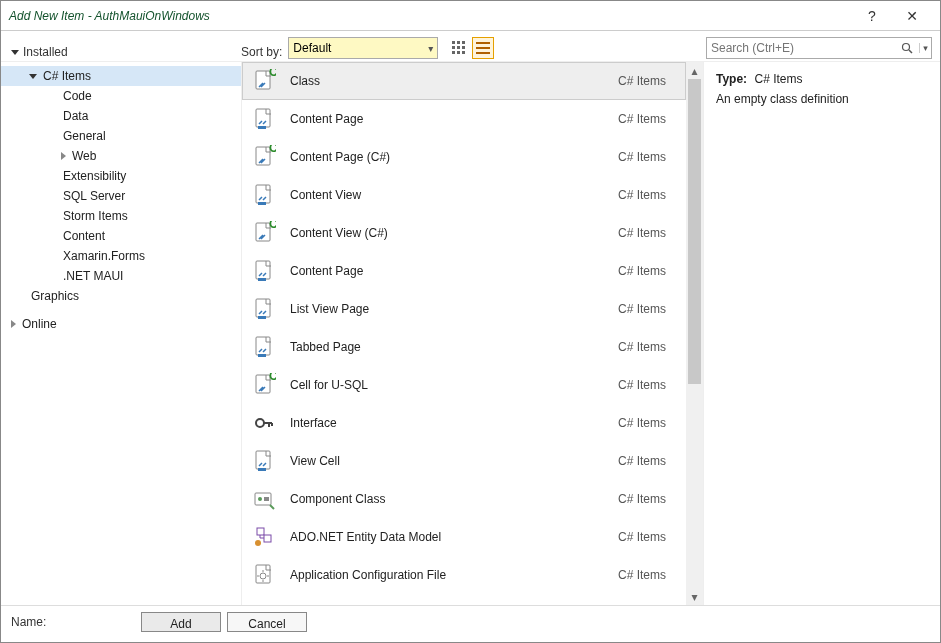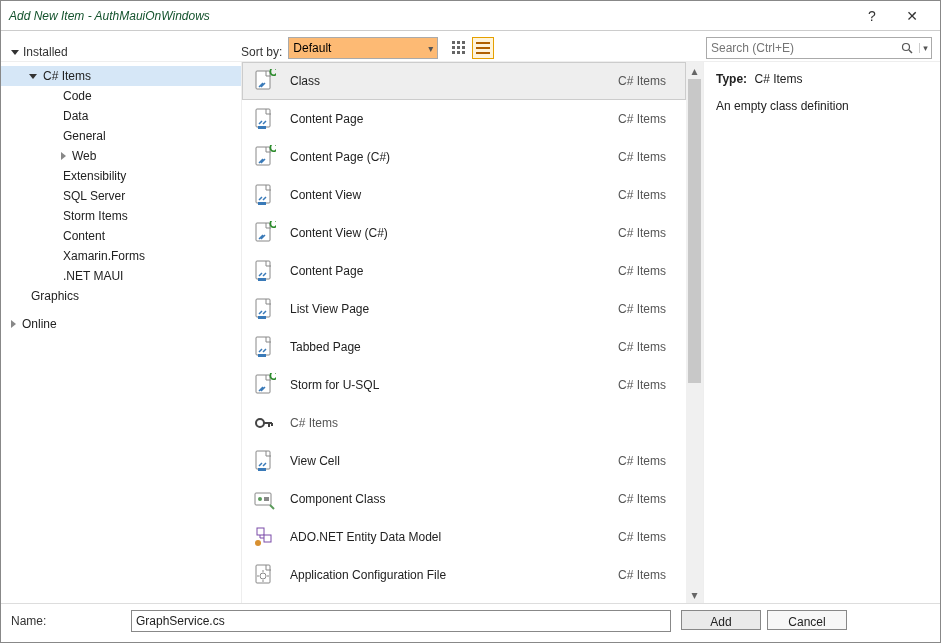--- a/index.html
+++ b/index.html
@@ -6,21 +6,21 @@
   body { width: 941px; height: 643px; background: #fff; border: 1px solid #888; display: flex; flex-direction: column; overflow: hidden; }
   .titlebar { display: flex; align-items: center; height: 30px; padding: 0 8px; border-bottom: 1px solid #ccc; }
   .titlebar .title { flex: 1; color: #14532d; font-style: italic; }
   .titlebar .winbtn { width: 40px; text-align: center; color: #333; font-size: 14px; }
   .toolbar-row { display: flex; align-items: flex-end; height: 30px; padding: 2px 8px 2px 0; }
   .tree-header { width: 240px; display: flex; align-items: center; padding-left: 10px; color: #333; }
   .chev { display: inline-block; width: 0; height: 0; margin-right: 4px; }
   .chev-down { border-left: 4px solid transparent; border-right: 4px solid transparent; border-top: 5px solid #333; }
   .chev-right { border-top: 4px solid transparent; border-bottom: 4px solid transparent; border-left: 5px solid #888; }
   .sortlbl { color: #333; margin-right: 6px; }
-  .sortsel { width: 150px; height: 22px; border: 1px solid #aaa; background: #fdba74; display: flex; align-items: center; padding: 0 4px; justify-content: space-between; margin-right: 10px; }
+  .sortsel { width: 150px; height: 22px; border: 1px solid #aaa; background: #fef9c3; display: flex; align-items: center; padding: 0 4px; justify-content: space-between; margin-right: 10px; }
   .sortsel .dd { font-size: 10px; color: #555; }
   .view-btns { display: flex; gap: 2px; margin-right: 10px; }
   .vbtn { width: 22px; height: 22px; display: flex; align-items: center; justify-content: center; }
   .vbtn.active { border: 1px solid #e5a000; background: #fff4db; }
   .vbtn.active svg rect.line { fill: #b06000; }
   .spacer { flex: 1; }
   .searchbox { width: 226px; height: 22px; border: 1px solid #aaa; display: flex; align-items: center; }
   .searchbox input { flex: 1; border: none; outline: none; padding: 0 4px; color: #888; background: transparent; }
   .searchbox .sicon { width: 18px; text-align: center; color: #555; }
   .searchbox .sdd { width: 12px; border-left: 1px solid #ccc; text-align: center; font-size: 9px; color: #555; }
@@ -36,21 +36,21 @@
   .row { display: flex; align-items: center; height: 38px; padding: 0 8px; }
   .row.sel { background: #eee; outline: 1px solid #ccc; outline-offset: -1px; }
   .row .ico { width: 24px; height: 24px; margin: 0 14px 0 2px; display: flex; align-items: center; justify-content: center; }
   .row .name { flex: 1; color: #222; }
   .row .cat { color: #555; padding-right: 12px; }
   .scrollbar { width: 17px; background: #f0f0f0; display: flex; flex-direction: column; }
   .sb-btn { height: 17px; display: flex; align-items: center; justify-content: center; color: #666; }
   .sb-track { flex: 1; position: relative; }
   .sb-thumb { position: absolute; left: 2px; right: 2px; top: 0; height: 60%; background: #c8c8c8; }
   .details { width: 236px; padding: 10px 12px; color: #222; }
-  .details .trow { margin-bottom: 13px; }
+  .details .trow { margin-bottom: 6px; }
   .details b { font-weight: 600; margin-right: 4px; }
   .footer { border-top: 1px solid #ddd; padding: 6px 10px 10px; display: flex; gap: 10px; }
   .namerow { display: flex; align-items: center; }
   .namerow label { width: 120px; color: #333; }
   .namerow input { flex: 0 0 540px; height: 22px; border: 1px solid #888; padding: 0 4px; color: #222; }
   .btnrow { display: flex; justify-content: flex-end; gap: 6px; }
   .btn { width: 80px; height: 20px; border: 1px solid #888; background: #f7f7f7; text-align: center; line-height: 22px; color: #222; }
   .btn.primary { background: #eaeaea; }
   svg { display: block; }
 </style>
@@ -257,32 +257,33 @@
         </div>
         <div class="row">
           <div class="ico">
             <svg width="24" height="24">
               <rect x="4" y="2" width="14" height="18" rx="1" fill="#fff" stroke="#888"></rect>
               <path d="M14 2v5h5" fill="none" stroke="#888"></path>
               <text x="17" y="7" font-size="7" fill="#2a8a2a" font-weight="bold">C#</text>
               <path d="M7 18 L11 14 L7 18 M13 14 L9 18" stroke="#3a7ab8" stroke-width="1.5" fill="none"></path>
             </svg>
           </div>
-          <div class="name">Storm for U-SQL</div>
+          <div class="name">Cell for U-SQL</div>
           <div class="cat">C# Items</div>
         </div>
         <div class="row">
           <div class="ico">
             <svg width="24" height="24">
               <circle cx="8" cy="12" r="4" fill="none" stroke="#444" stroke-width="2"></circle>
               <line x1="12" y1="12" x2="20" y2="12" stroke="#444" stroke-width="2"></line>
               <line x1="17" y1="12" x2="17" y2="16" stroke="#444" stroke-width="2"></line>
               <line x1="20" y1="12" x2="20" y2="15" stroke="#444" stroke-width="2"></line>
             </svg>
           </div>
+          <div class="name">Interface</div>
           <div class="cat">C# Items</div>
         </div>
         <div class="row">
           <div class="ico">
             <svg width="24" height="24">
               <rect x="4" y="2" width="14" height="18" rx="1" fill="#fff" stroke="#888"></rect>
               <path d="M14 2v5h5" fill="none" stroke="#888"></path>
               <path d="M7 17 L10 14 M14 14 L11 17" stroke="#3a7ab8" stroke-width="1.5" fill="none"></path>
               <rect x="6" y="19" width="8" height="3" fill="#3a7ab8"></rect>
             </svg>
@@ -341,19 +342,18 @@
       <b>Type:</b>
       <span>C# Items</span>
     </div>
     <div>An empty class definition</div>
   </div>
 </div>
 
 <div class="footer">
   <div class="namerow">
     <label>Name:</label>
-    <input value="GraphService.cs" style="">
   </div>
   <div class="btnrow">
     <div class="btn primary">Add</div>
     <div class="btn">Cancel</div>
   </div>
 </div>
 
 </body></html>

